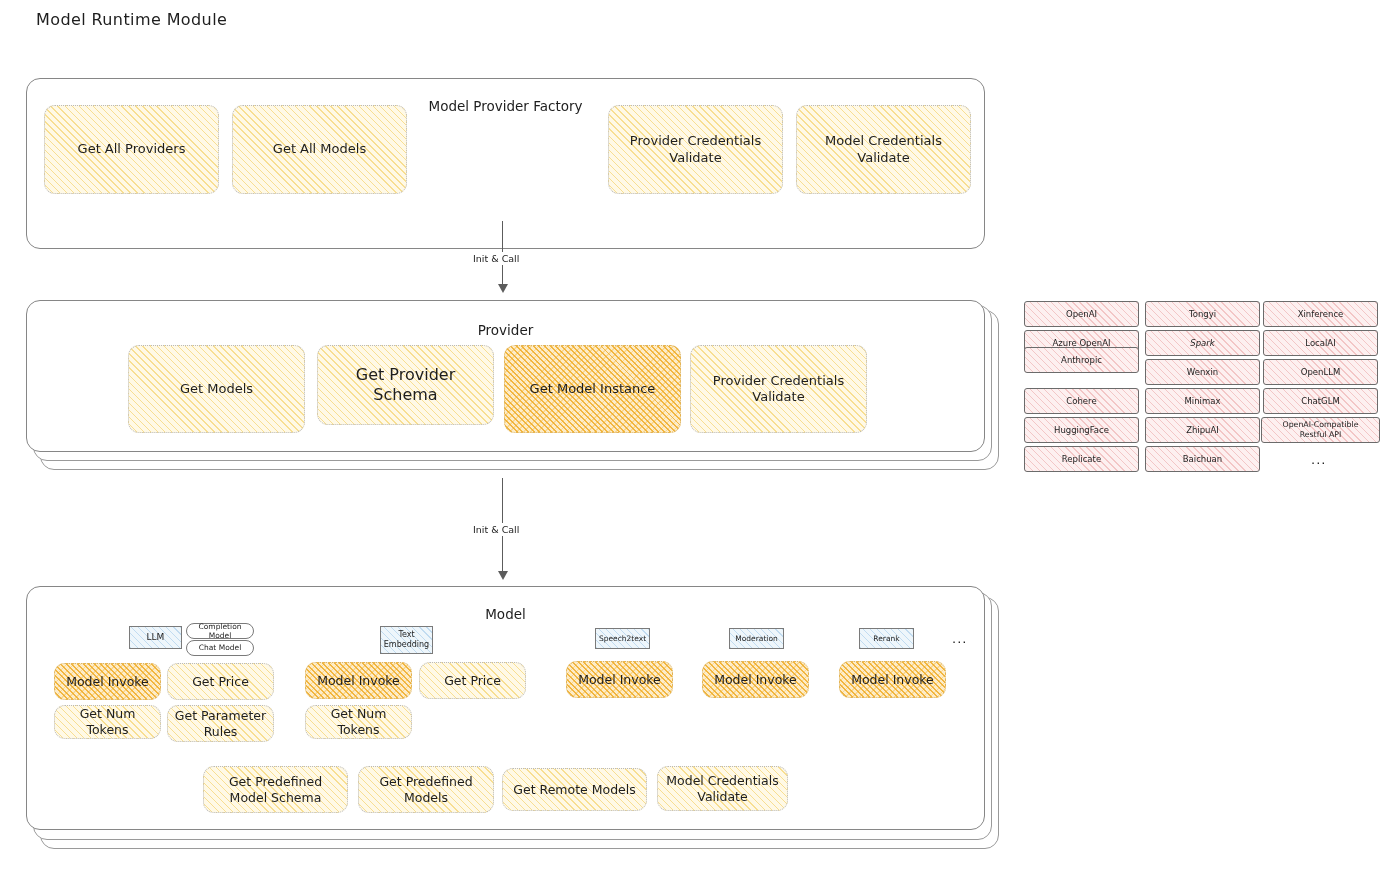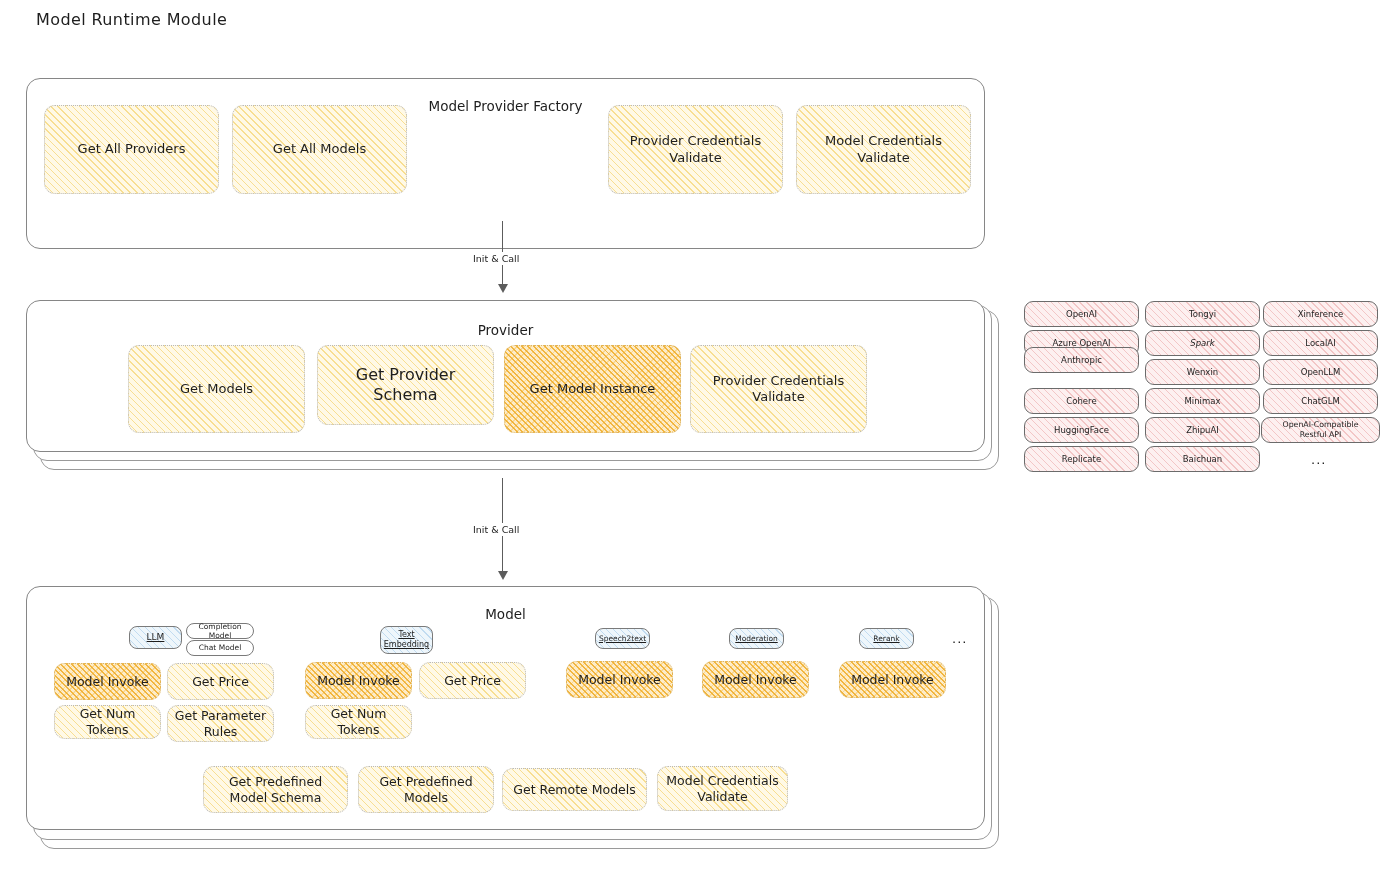--- a/index.html
+++ b/index.html
@@ -76,34 +76,33 @@
   
   .fill-pink {
     background-color: #fdf0f0;
     background-image:
       repeating-linear-gradient(45deg,
         rgba(224,120,120,.35) 0px,
         rgba(224,120,120,.35) 1px,
         rgba(255,255,255,0) 1px,
         rgba(255,255,255,0) 5px);
     border: 1.2px solid #6b6b6b;
-    border-radius: 9px;
+    border-radius: 3px;
   }
   
   .fill-blue {
     background-color: #eef6fb;
     background-image:
       repeating-linear-gradient(45deg,
         rgba(110,170,220,.35) 0px,
         rgba(110,170,220,.35) 1px,
         rgba(255,255,255,0) 1px,
         rgba(255,255,255,0) 5px);
     border: 1.1px solid #7a7a7a;
-    border-radius: 8px;
-    text-decoration: underline;
+    border-radius: 0;
   }
   .tag-plain {
     background: #ffffff;
     border: 1.1px solid #7a7a7a;
     border-radius: 8px;
   }
 
   
   .arrow-line {
     position: absolute; width: 1.3px; background: #5c5c5c;

